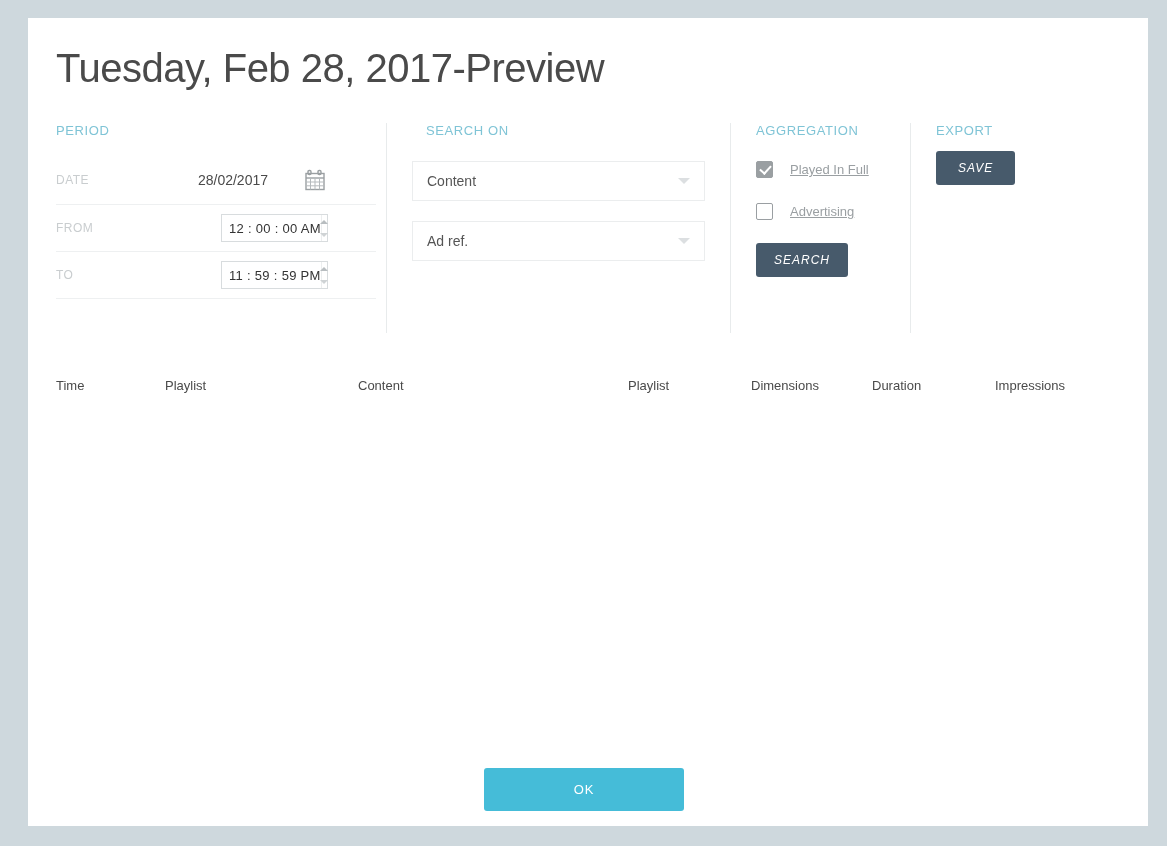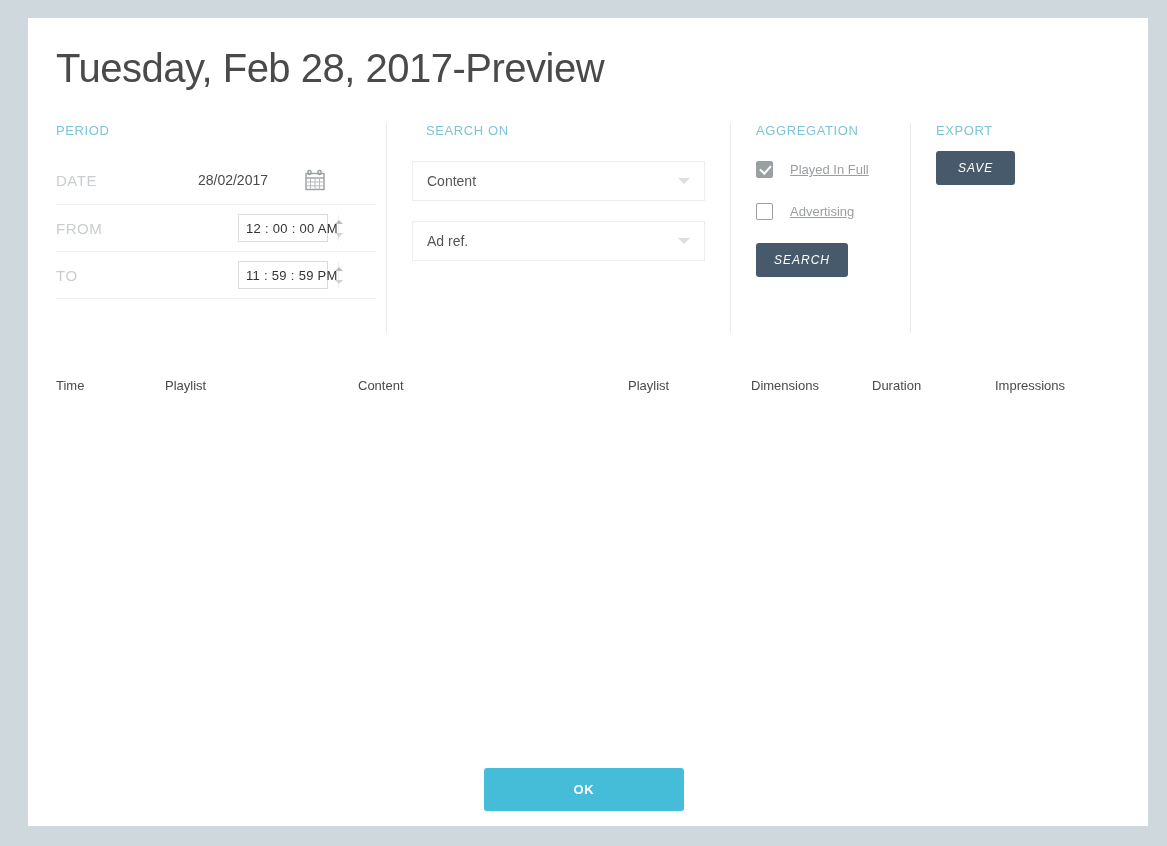--- a/index.html
+++ b/index.html
@@ -56,21 +56,21 @@
   .row {
     position: relative;
     height: 47px;
     border-bottom: 1px solid #eef0f1;
   }
   .row.r-date { height: 50px; }
   .row-label {
     position: absolute;
     left: 0; top: 50%;
     transform: translateY(-50%);
-    font-size: 15px;
+    font-size: 12px;
     color: #c9cdcf;
     letter-spacing: 0.5px;
   }
   .date-value {
     position: absolute;
     right: 108px; top: 50%;
     transform: translateY(-50%);
     font-size: 14px;
     color: #4a4a4a;
     white-space: nowrap;
@@ -81,21 +81,21 @@
     transform: translateY(-50%);
     width: 22px; height: 22px;
     cursor: pointer;
   }
 
   
   .spinner {
     position: absolute;
     right: 48px; top: 50%;
     transform: translateY(-50%);
-    width: 90px; height: 28px;
+    width: 107px; height: 28px;
     border: 1px solid #d8dcde;
     background: #fff;
     display: flex;
     align-items: center;
   }
   .spinner .val {
     flex: 1;
     font-size: 13px;
     color: #333;
     padding-left: 7px;
@@ -228,21 +228,21 @@
   
   .btn-ok {
     position: absolute;
     left: 456px; top: 750px;
     width: 200px; height: 43px;
     background: #45bcd8;
     color: #fff;
     border: none;
     border-radius: 3px;
     font-size: 13px;
-    font-weight: bold;
+    font-weight: normal;
     letter-spacing: 0.8px;
     cursor: pointer;
     font-family: "Liberation Sans", sans-serif;
   }
 </style>
 </head>
 <body>
 
 <div id="app">
 

